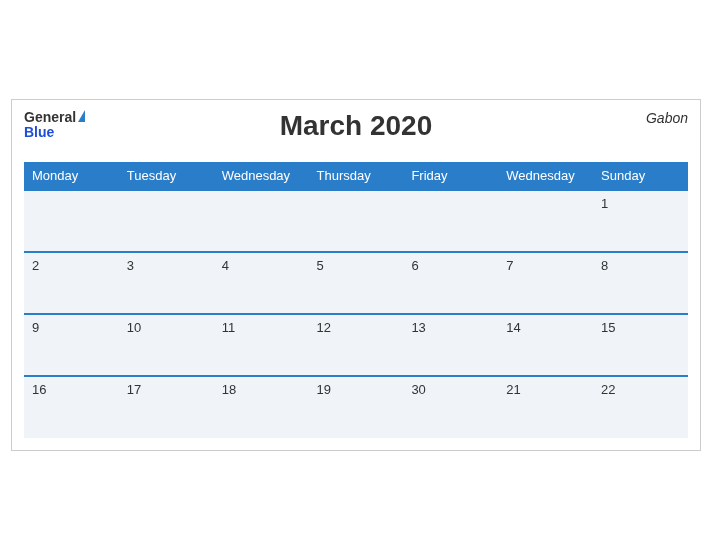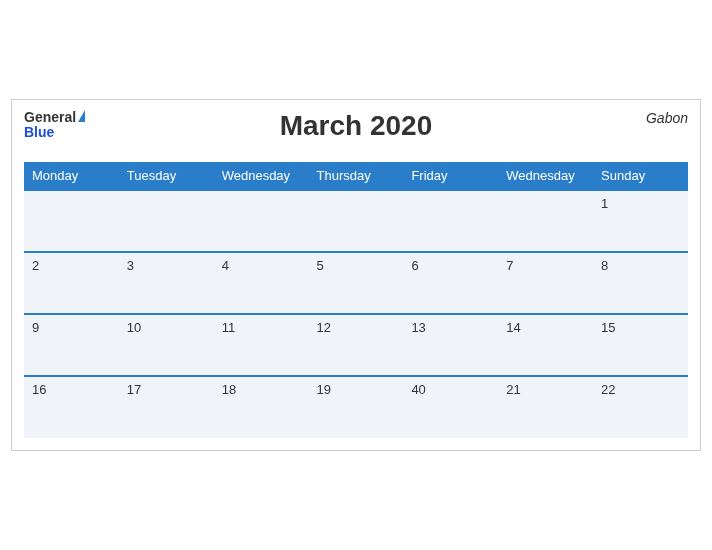--- a/index.html
+++ b/index.html
@@ -154,19 +154,19 @@
           <td><span class="day-num">12</span></td>
           <td><span class="day-num">13</span></td>
           <td><span class="day-num">14</span></td>
           <td><span class="day-num">15</span></td>
         </tr>
         <tr>
           <td><span class="day-num">16</span></td>
           <td><span class="day-num">17</span></td>
           <td><span class="day-num">18</span></td>
           <td><span class="day-num">19</span></td>
-          <td><span class="day-num">40</span></td>
+          <td><span class="day-num">30</span></td>
           <td><span class="day-num">21</span></td>
           <td><span class="day-num">22</span></td>
         </tr>
       </tbody>
   </table>
 </div>
 
 </body></html>

